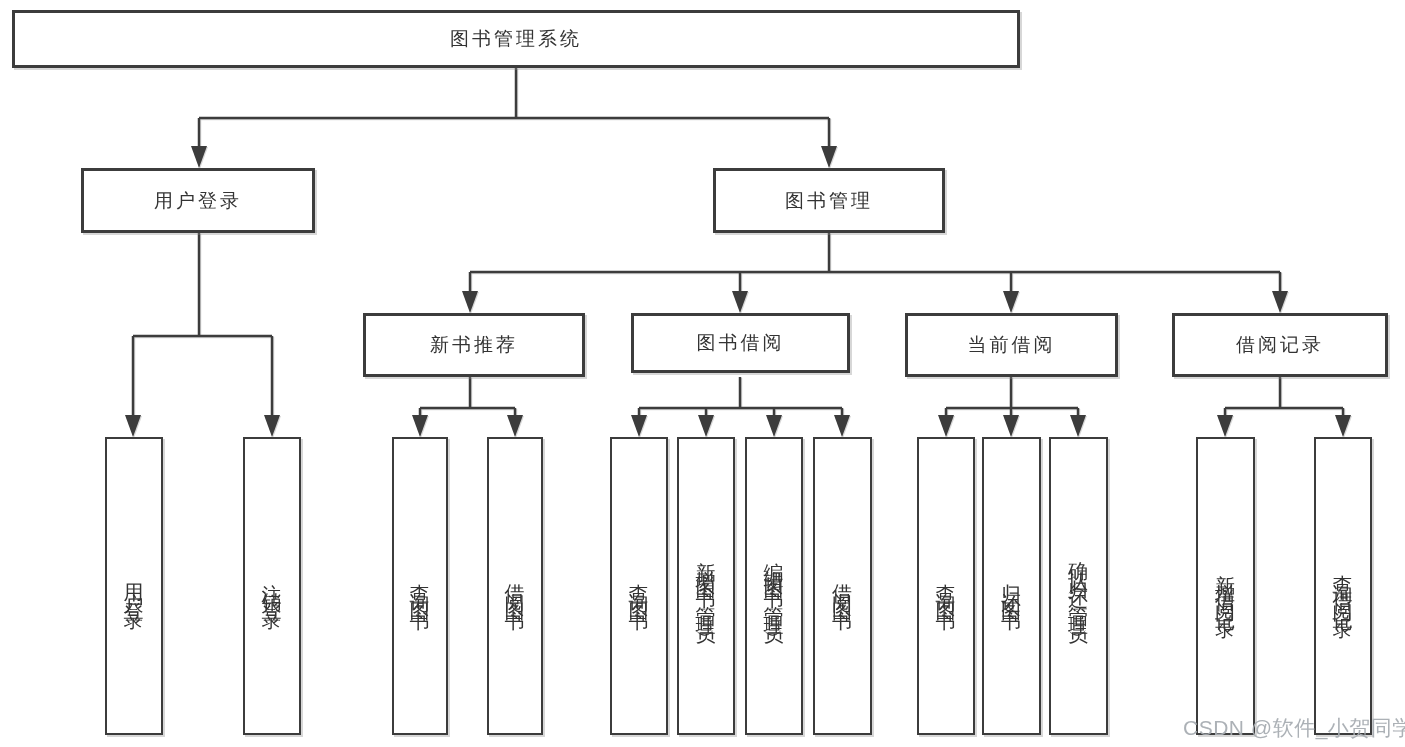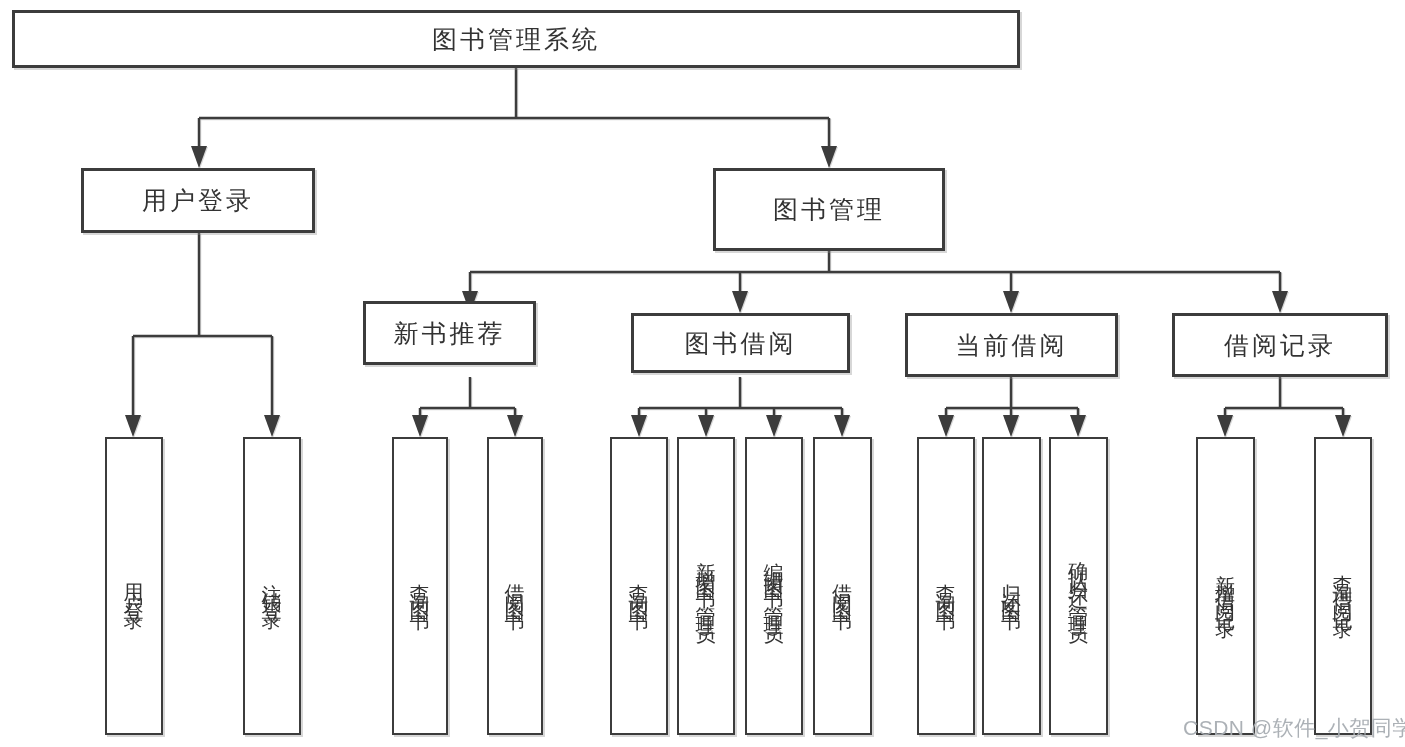--- a/index.html
+++ b/index.html
@@ -29,21 +29,21 @@
     background: #ffffff;
     border: 3px solid #3c3c3c;
     color: #333333;
     display: flex;
     align-items: center;
     justify-content: center;
     box-shadow: 2px 2px 0 rgba(140,140,140,0.35);
     z-index: 2;
   }
   .node.hlabel {
-    font-size: 25px;
+    font-size: 19px;
     letter-spacing: 3px;
     white-space: nowrap;
   }
   .node.root {
     left: 12px; top: 10px; width: 1008px; height: 58px;
   }
   .node.leaf {
     top: 437px;
     height: 298px;
     border-width: 2.5px;
@@ -153,25 +153,25 @@
     </g>
   </svg>
 
   <div class="node root hlabel">
     <span>图书管理系统</span>
   </div>
 
   <div class="node hlabel" style="left:81px;top:168px;width:234px;height:65px">
     <span>用户登录</span>
   </div>
-  <div class="node hlabel" style="left:713px;top:168px;width:232px;height:83px">
+  <div class="node hlabel" style="left:713px;top:168px;width:232px;height:65px">
     <span>图书管理</span>
   </div>
 
-  <div class="node hlabel" style="left:363px;top:301px;width:173px;height:64px">
+  <div class="node hlabel" style="left:363px;top:313px;width:222px;height:64px">
     <span>新书推荐</span>
   </div>
   <div class="node hlabel" style="left:631px;top:313px;width:219px;height:60px">
     <span>图书借阅</span>
   </div>
   <div class="node hlabel" style="left:1172px;top:313px;width:216px;height:64px">
     <span>借阅记录</span>
   </div>
   <div class="node hlabel" style="left:905px;top:313px;width:213px;height:64px">
     <span>当前借阅</span>

